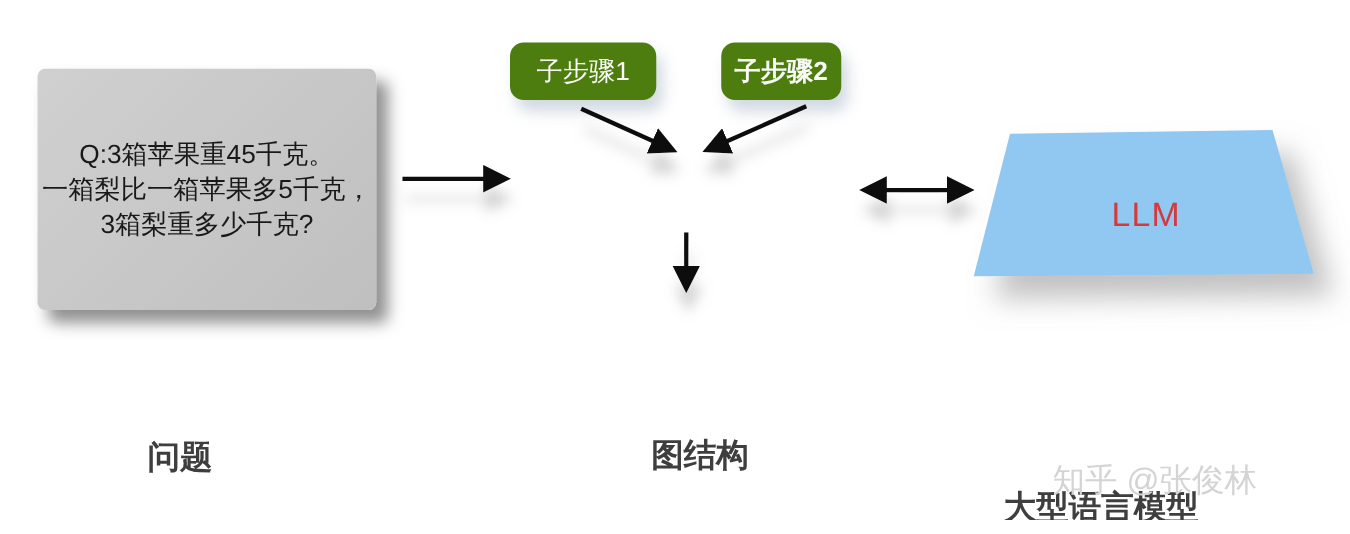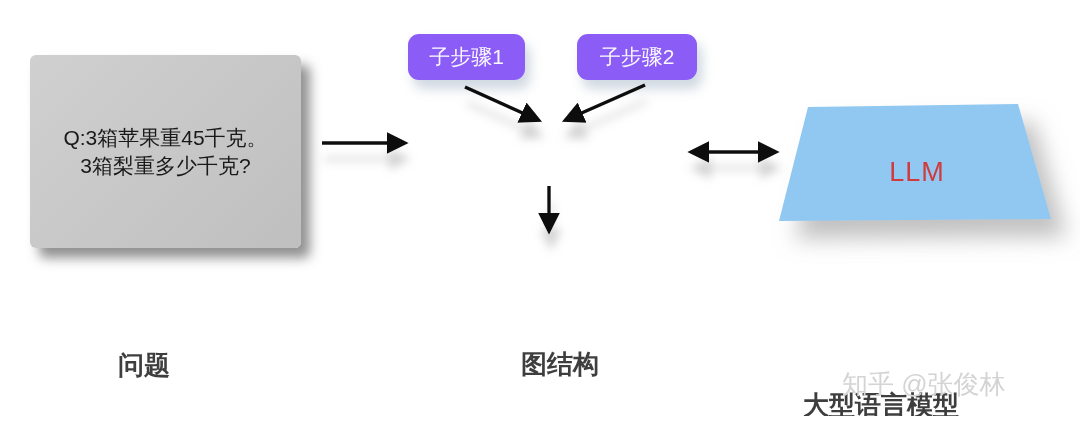--- a/index.html
+++ b/index.html
@@ -32,32 +32,32 @@
     line-height: 28px;
     color: #191919;
     font-weight: 500;
     white-space: nowrap;
     text-align: center;
   }
 
   
   .node {
     position: absolute;
-    background: #8b5cf6;
+    background: #4d7c0f;
     border-radius: 11px;
     display: flex;
     align-items: center;
     justify-content: center;
     color: rgba(255,255,255,0.96);
     font-size: 21px;
     white-space: nowrap;
     box-shadow: 5px 9px 12px rgba(150,168,188,0.45);
   }
   #node1 { left: 408px; top: 34px;  width: 117px; height: 46px; }
-  #node2 { left: 577px; top: 34px;  width: 120px; height: 46px; }
+  #node2 { left: 577px; top: 34px;  width: 96px; height: 46px; font-weight: bold; }
   #node3 { left: 497px; top: 129px; width: 110px; height: 51px; }
   #node4 { left: 495px; top: 237px; width: 115px; height: 46px; }
 
   
   svg.overlay {
     position: absolute;
     left: 0; top: 0;
     width: 1080px; height: 427px;
     pointer-events: none;
   }
@@ -104,20 +104,21 @@
     z-index: 3;
   }
 </style>
 </head>
 <body>
 
 <div class="stage">
 
   <div class="qbox">
     <div class="qline">Q:3箱苹果重45千克。</div>
+    <div class="qline">一箱梨比一箱苹果多5千克，</div>
     <div class="qline">3箱梨重多少千克?</div>
   </div>
 
   <div class="node" id="node1">子步骤1</div>
   <div class="node" id="node2">子步骤2</div>
 
   <svg class="overlay" viewBox="0 0 1080 427" xmlns="http://www.w3.org/2000/svg">
     <defs>
       <marker id="ah" viewBox="0 0 10 10" refX="7" refY="5" markerWidth="6.5" markerHeight="6.5" orient="auto-start-reverse">
         <path d="M0,0 L10,5 L0,10 z" fill="#0d0d0d"></path>

